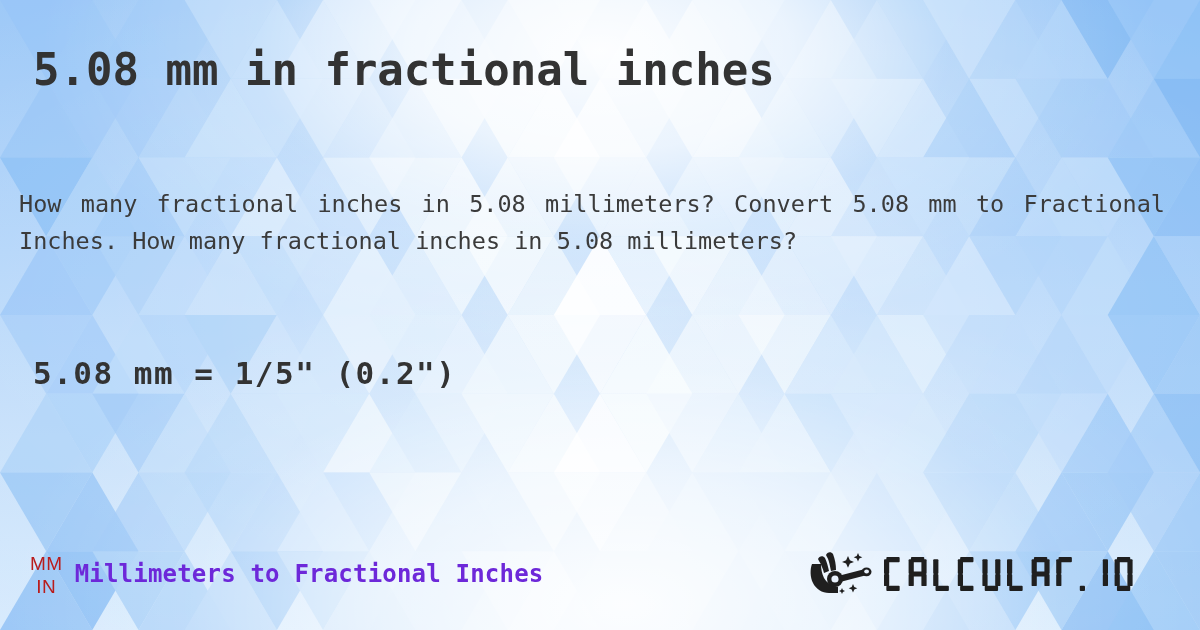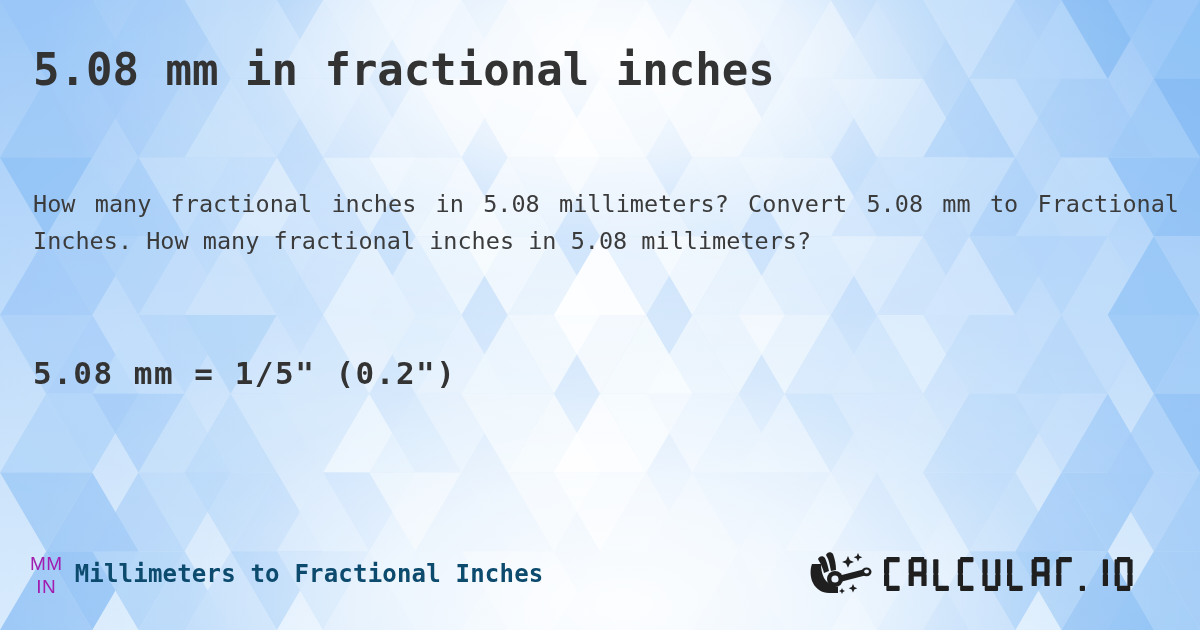--- a/index.html
+++ b/index.html
@@ -71,21 +71,21 @@
     font-size: 44px;
     font-weight: bold;
     letter-spacing: 0px;
     line-height: 52px;
     color: #333333;
     white-space: nowrap;
   }
 
   .intro {
     position: absolute;
-    left: 33px;
+    left: 19px;
     top: 186px;
     width: 1146px;
     margin: 0;
     font-family: "DejaVu Sans Mono", "Liberation Mono", monospace;
     font-size: 23.5px;
     font-weight: normal;
     line-height: 37px;
     color: #3b3b3b;
     text-align: justify;
     text-align-last: left;
@@ -120,40 +120,40 @@
     display: flex;
     align-items: center;
     height: 56px;
   }
   .mmin-logo {
     display: flex;
     flex-direction: column;
     align-items: center;
     justify-content: center;
     font-family: "Liberation Sans", "DejaVu Sans", sans-serif;
-    color: #a21caf;
+    color: #b91c1c;
     line-height: 1.0;
     margin-right: 12px;
     padding-top: 2px;
   }
   .mmin-logo .mm {
     font-size: 19px;
     letter-spacing: 0.5px;
   }
   .mmin-logo .in {
     font-size: 19px;
     letter-spacing: 0.5px;
     margin-top: 4px;
   }
   .footer-title {
     font-family: "DejaVu Sans Mono", "Liberation Mono", monospace;
     font-size: 24px;
     font-weight: bold;
     letter-spacing: 0.2px;
-    color: #0c4a6e;
+    color: #6d28d9;
     white-space: nowrap;
   }
 
   .footer-right {
     position: absolute;
     right: 22px;
     top: 2px;
     display: flex;
     align-items: center;
     height: 52px;

